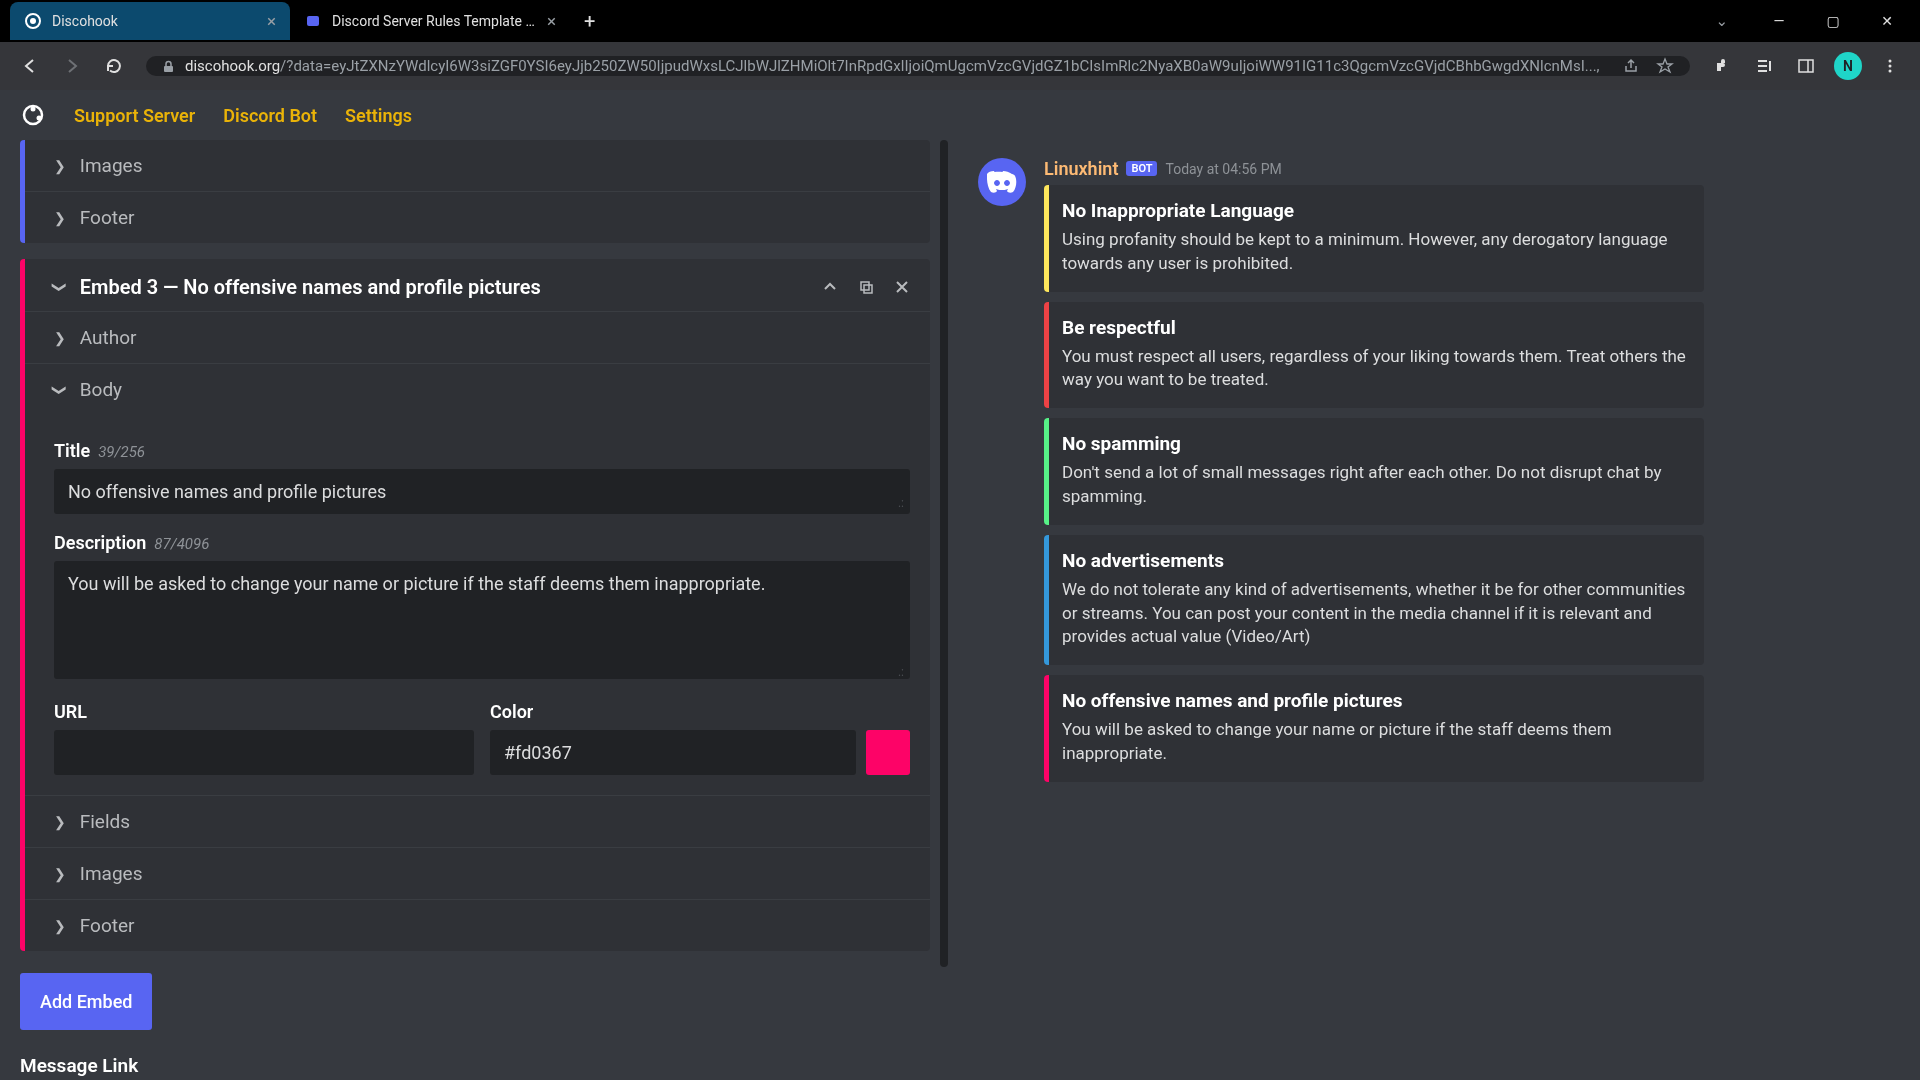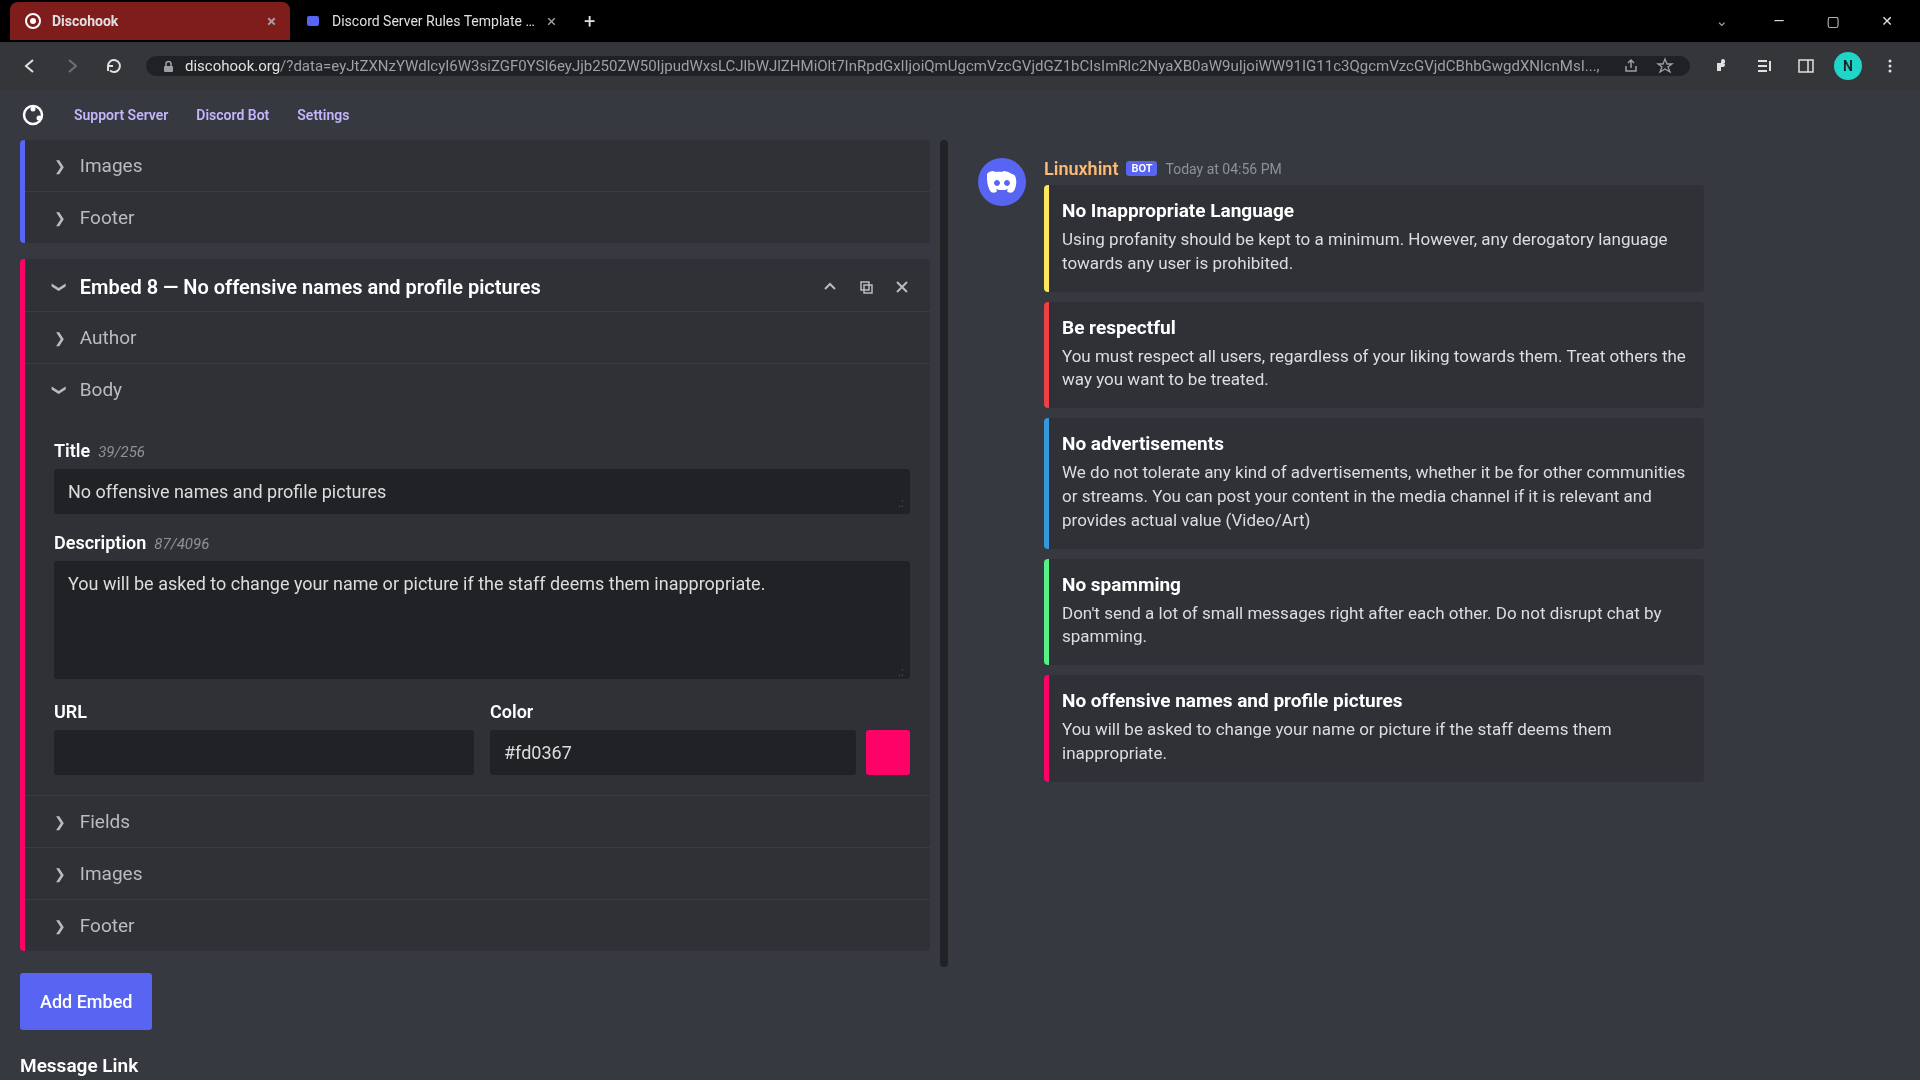--- a/index.html
+++ b/index.html
@@ -2,21 +2,21 @@
 <html><head>
 <meta charset="utf-8">
 <style>
 * { margin: 0; padding: 0; box-sizing: border-box; font-family: -apple-system, BlinkMacSystemFont, "Segoe UI", Roboto, sans-serif; }
 body { background: #000; width: 1920px; height: 1080px; overflow: hidden; color: #dcddde; }
 
 
 .browser-chrome { background: #000; }
 .tab-bar { display: flex; align-items: center; height: 42px; background: #000; padding-left: 10px; }
 .tab { display: flex; align-items: center; height: 38px; padding: 0 14px; border-radius: 8px 8px 0 0; gap: 10px; font-size: 14px; color: #e0e0e0; width: 280px; }
-.tab.active { background: #7f1d1d; font-weight: bold; }
+.tab.active { background: #0c4a6e; }
 .tab-favicon { width: 18px; height: 18px; display: flex; align-items: center; justify-content: center; flex-shrink: 0; }
 .tab-title { flex: 1; white-space: nowrap; overflow: hidden; text-overflow: ellipsis; }
 .tab-close { color: #9aa0a6; font-size: 17px; cursor: pointer; }
 .new-tab { color: #e0e0e0; font-size: 20px; padding: 0 14px; cursor: pointer; }
 .window-controls { margin-left: auto; display: flex; gap: 8px; padding-right: 10px; align-items: center; }
 .window-btn { width: 46px; height: 34px; display: flex; align-items: center; justify-content: center; color: #e0e0e0; font-size: 14px; }
 .dropdown-chevron { color: #9aa0a6; margin-right: 20px; font-size: 15px; }
 
 .address-bar-row { display: flex; align-items: center; height: 48px; background: #35363a; padding: 0 12px; gap: 6px; }
 .nav-btn { width: 36px; height: 36px; display: flex; align-items: center; justify-content: center; color: #e0e0e0; border-radius: 50%; cursor: pointer; font-size: 20px; }
@@ -24,21 +24,21 @@
 .address-bar { flex: 1; background: #202124; border-radius: 20px; height: 20px; display: flex; align-items: center; padding: 0 16px; margin: 0 8px; gap: 10px; }
 .lock-icon { color: #9aa0a6; font-size: 14px; }
 .url-text { color: #9aa0a6; font-size: 15px; flex: 1; white-space: nowrap; overflow: hidden; text-overflow: ellipsis; }
 .url-text .domain { color: #e0e0e0; }
 .toolbar-icon { width: 36px; height: 36px; display: flex; align-items: center; justify-content: center; color: #e0e0e0; cursor: pointer; font-size: 18px; }
 .avatar-circle { width: 28px; height: 28px; border-radius: 50%; background: #1fd5c8; color: #202124; display: flex; align-items: center; justify-content: center; font-weight: 600; font-size: 14px; }
 
 
 .app-header { display: flex; align-items: center; height: 50px; background: #36393f; padding: 0 20px; gap: 28px; }
 .app-logo { width: 26px; height: 26px; }
-.nav-link { color: #c4b5fd; font-weight: 600; font-size: 14px; cursor: pointer; }
+.nav-link { color: #eab308; font-weight: 600; font-size: 18px; cursor: pointer; }
 
 
 .main-content { display: flex; height: calc(1080px - 140px); background: #36393f; }
 .left-panel { width: 950px; padding: 0 20px 20px 20px; overflow-y: auto; position: relative; }
 .right-panel { flex: 1; padding: 18px 28px; background: #36393f; overflow-y: auto; }
 
 
 .panel-divider { position: absolute; right: 2px; top: 0; width: 8px; height: 88%; background: #202225; border-radius: 4px; }
 
 
@@ -226,21 +226,21 @@
       <div class="section-row">
         <span class="section-chevron">❯</span>
         <span class="section-label">Footer</span>
       </div>
     </div>
 
     
     <div class="embed-block pink">
       <div class="embed-header">
         <span class="section-chevron" style="transform:rotate(90deg);margin-right:14px;">❯</span>
-        <span class="embed-header-title">Embed 8 — No offensive names and profile pictures</span>
+        <span class="embed-header-title">Embed 3 — No offensive names and profile pictures</span>
         <div class="embed-header-actions">
           <span class="header-action">
             <svg width="16" height="16" viewBox="0 0 16 16">
                 <path d="M3 10 L8 5 L13 10" stroke="#b9bbbe" stroke-width="2" fill="none"></path>
               </svg>
           </span>
           <span class="header-action">
             <svg width="16" height="16" viewBox="0 0 16 16">
                 <rect x="3" y="3" width="8" height="8" stroke="#b9bbbe" stroke-width="1.5" fill="none"></rect>
                 <rect x="6" y="6" width="8" height="8" stroke="#b9bbbe" stroke-width="1.5" fill="none"></rect>
@@ -339,28 +339,28 @@
         </div>
 
         <div class="preview-embed yellow">
           <div class="embed-title">No Inappropriate Language</div>
           <div class="embed-desc">Using profanity should be kept to a minimum. However, any derogatory language towards any user is prohibited.</div>
         </div>
         <div class="preview-embed red">
           <div class="embed-title">Be respectful</div>
           <div class="embed-desc">You must respect all users, regardless of your liking towards them. Treat others the way you want to be treated.</div>
         </div>
+        <div class="preview-embed green">
+          <div class="embed-title">No spamming</div>
+          <div class="embed-desc">Don't send a lot of small messages right after each other. Do not disrupt chat by spamming.</div>
+        </div>
         <div class="preview-embed blue">
           <div class="embed-title">No advertisements</div>
           <div class="embed-desc">We do not tolerate any kind of advertisements, whether it be for other communities or streams. You can post your content in the media channel if it is relevant and provides actual value (Video/Art)</div>
         </div>
-        <div class="preview-embed green">
-          <div class="embed-title">No spamming</div>
-          <div class="embed-desc">Don't send a lot of small messages right after each other. Do not disrupt chat by spamming.</div>
-        </div>
         <div class="preview-embed pink">
           <div class="embed-title">No offensive names and profile pictures</div>
           <div class="embed-desc">You will be asked to change your name or picture if the staff deems them inappropriate.</div>
         </div>
       </div>
     </div>
   </div>
 </div>
 
 </body></html>

